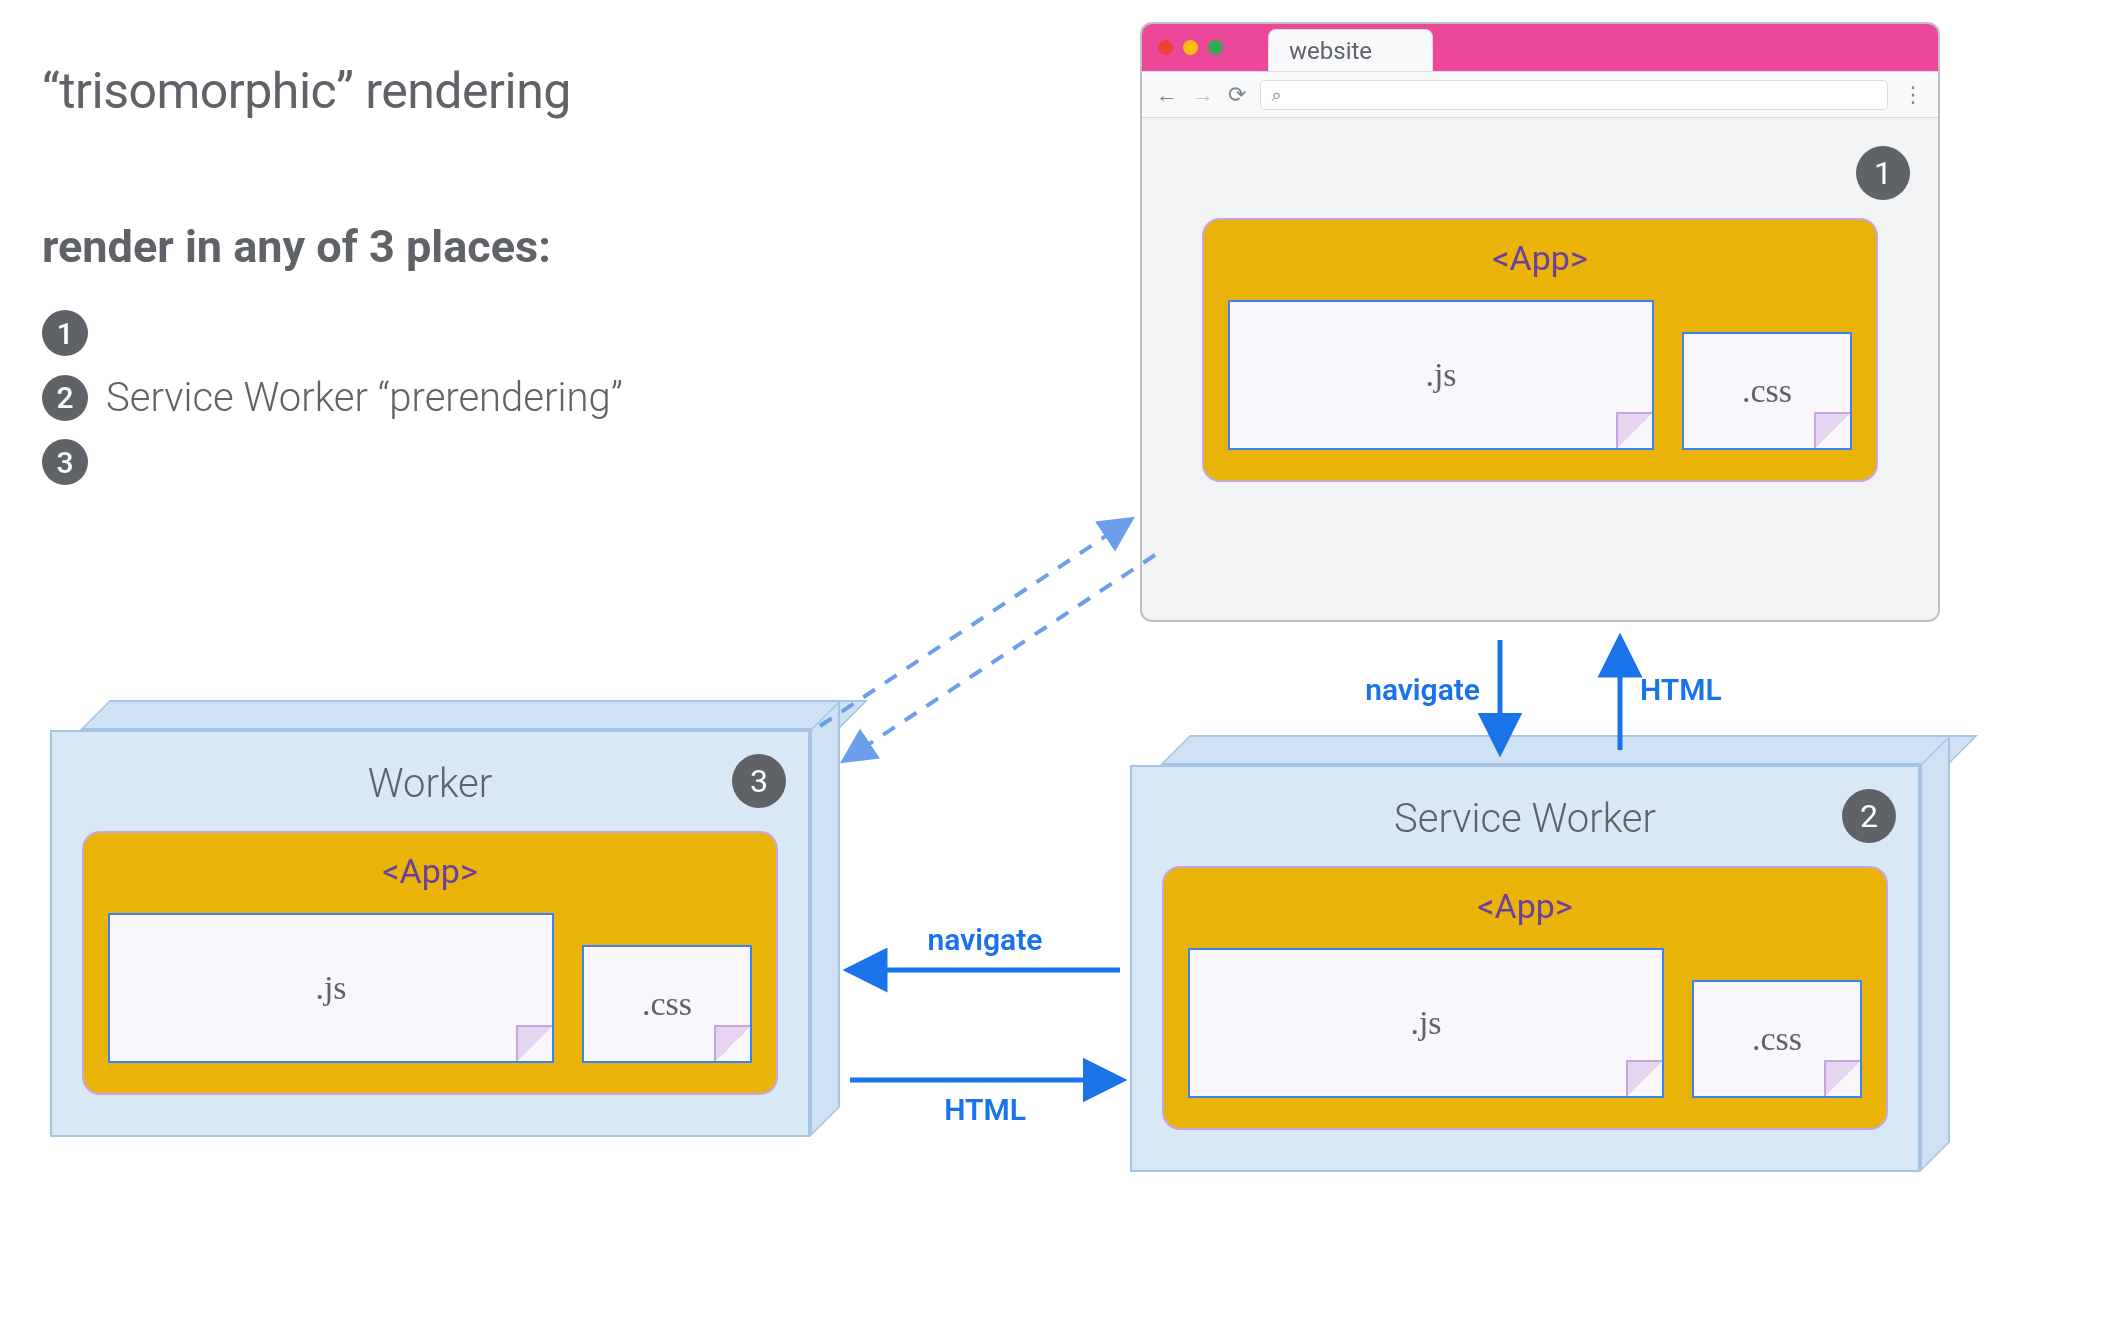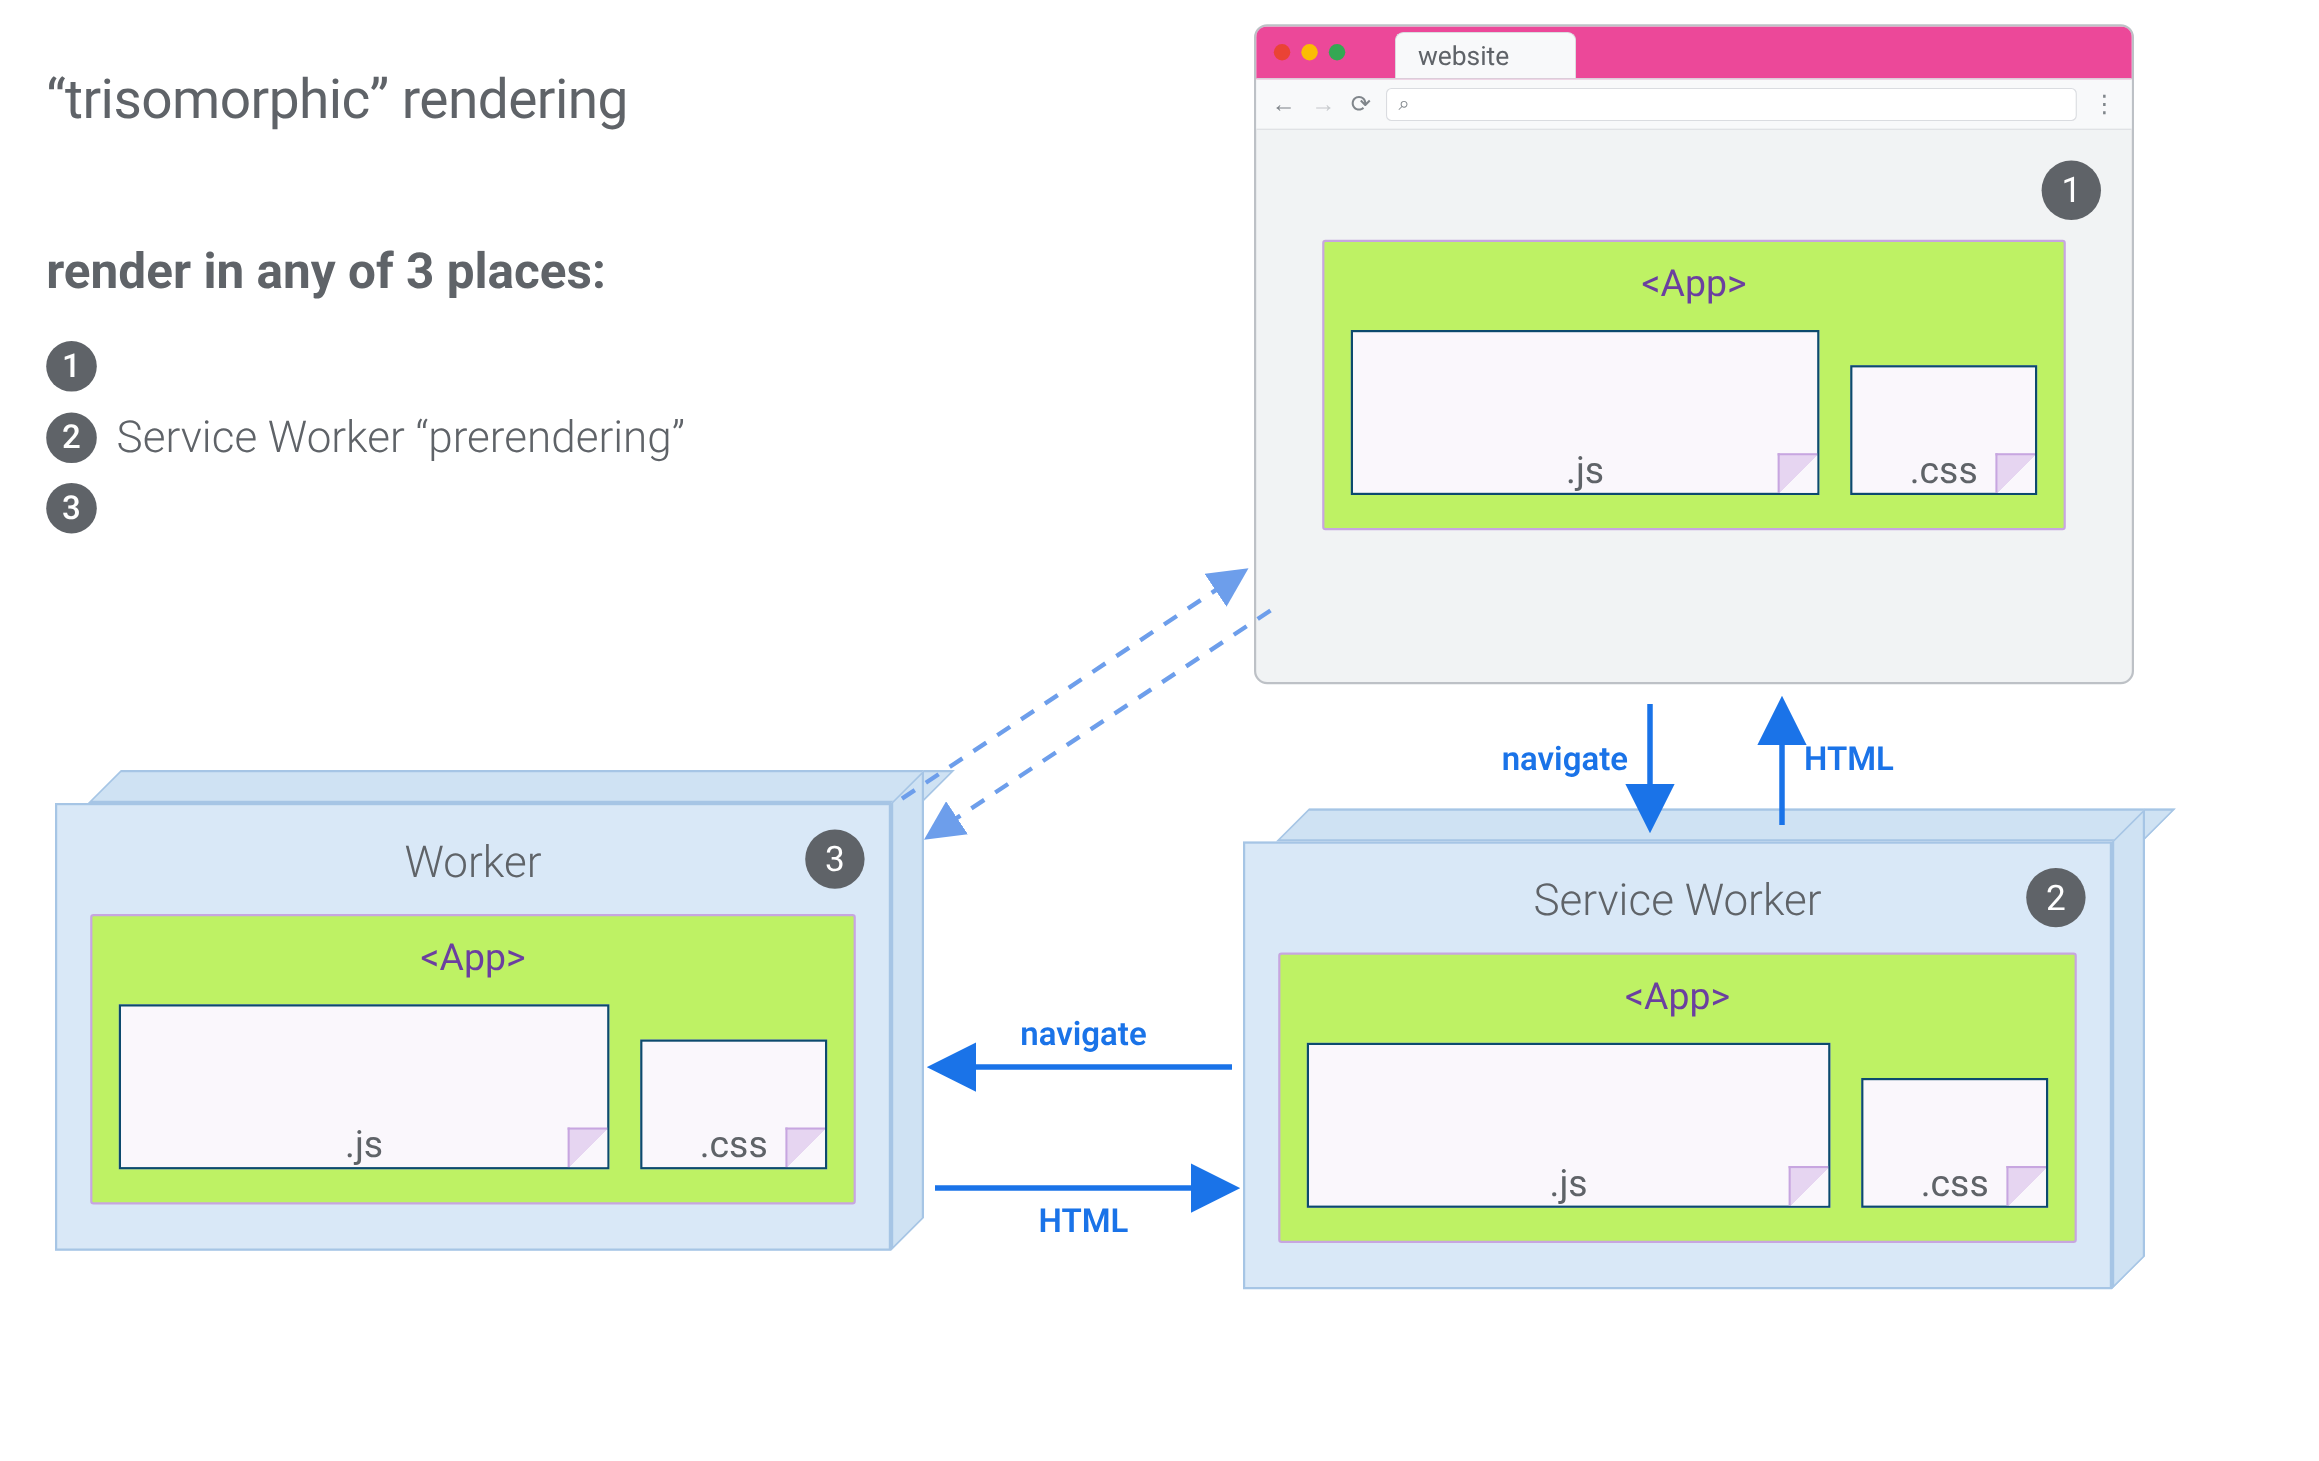--- a/index.html
+++ b/index.html
@@ -176,42 +176,43 @@
     border-radius: 50%;
     background: #5f6368;
     color: #fff;
     display: flex; align-items: center; justify-content: center;
     font-size: 32px;
     font-weight: 400;
   }
 
   
   .app-card {
-    background: #bef264;
+    background: #eab308;
     border: 2px solid #c7a6e0;
-    border-radius: 3px;
+    border-radius: 18px;
     padding: 18px 24px 30px 24px;
   }
   .app-title {
     text-align: center;
     font-size: 34px;
     color: #6b3fa0;
     font-weight: 400;
     margin-bottom: 22px;
   }
   .files { display: flex; gap: 28px; align-items: flex-end; }
   .file {
     background: #faf7fc;
-    border: 2px solid #0c4a6e;
-    display: flex;
-    align-items: flex-end;
+    border: 2px solid #3b82f6;
+    display: flex;
+    align-items: center;
     justify-content: center;
     font-size: 34px;
     color: #5f6368;
     position: relative;
+    font-family: Liberation Serif, serif;
   }
   .file.js { flex: 1; height: 150px; }
   .file.css { width: 170px; height: 118px; }
   .file .fold {
     position: absolute;
     right: 0; bottom: 0;
     width: 36px; height: 36px;
     background: linear-gradient(135deg, #e6d5f1 50%, #faf7fc 50%);
     border-top: 2px solid #c7a6e0;
     border-left: 2px solid #c7a6e0;

